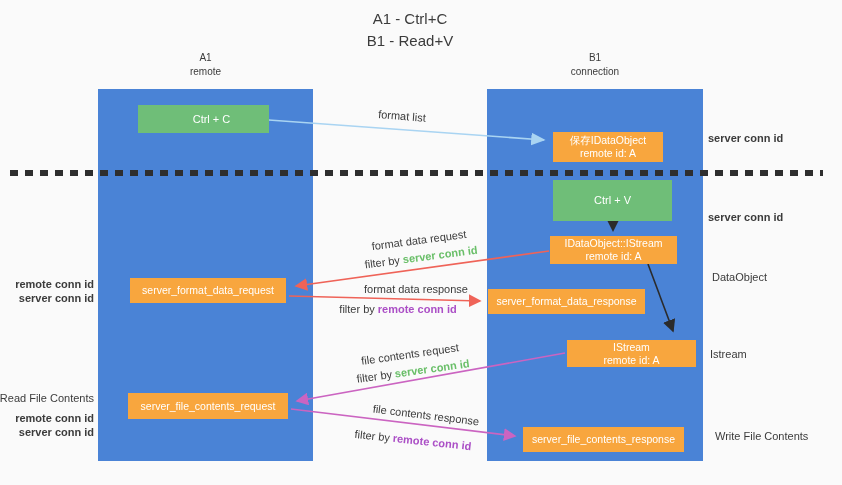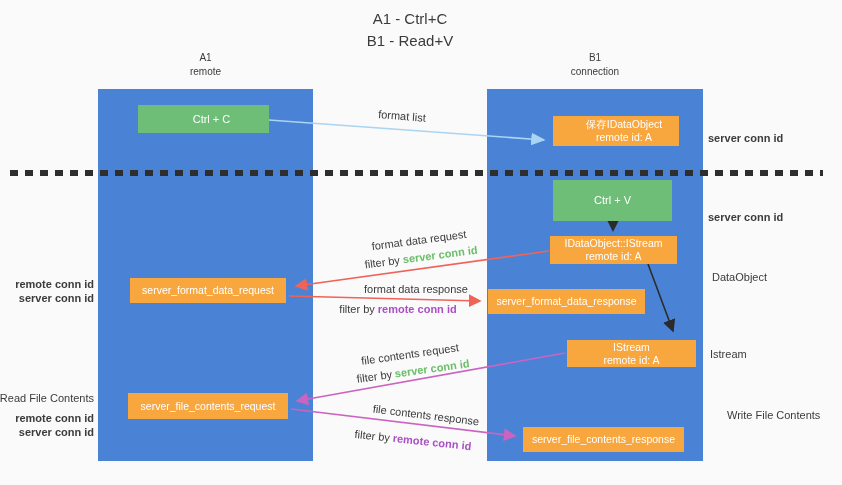--- a/index.html
+++ b/index.html
@@ -81,21 +81,21 @@
     <path class="stroke-red" d="M549,251 L296,286" fill="none" stroke-width="1.6" marker-end="url(#ah-red)"></path>
     <path class="stroke-red" d="M289,296 L480,301" fill="none" stroke-width="1.6" marker-end="url(#ah-red)"></path>
     <path class="stroke-mag" d="M565,353 L297,401" fill="none" stroke-width="1.6" marker-end="url(#ah-mag)"></path>
     <path class="stroke-mag" d="M291,409 L515,436" fill="none" stroke-width="1.6" marker-end="url(#ah-mag)"></path>
   </svg>
 
   <div class="node green" style="left:138px;top:105px;width:115px;height:28px;font-size:11px;padding-left:16px;">
     <div>Ctrl + C</div>
   </div>
 
-  <div class="node orange" style="left:553px;top:116px;width:110px;height:30px;padding-left:16px;">
+  <div class="node orange" style="left:553px;top:132px;width:110px;height:30px;">
     <div>保存IDataObject</div>
     <div>remote id: A</div>
   </div>
 
   <div class="node green" style="left:553px;top:180px;width:119px;height:41px;font-size:11px;">
     <div>Ctrl + V</div>
   </div>
 
   <div class="node orange" style="left:550px;top:236px;width:127px;height:28px;">
     <div>IDataObject::IStream</div>
@@ -142,21 +142,21 @@
 
   <div class="fl" style="left:426px;top:415px;transform:translate(-50%,-50%) rotate(7deg);">file contents response</div>
   <div class="fl" style="left:413px;top:440px;transform:translate(-50%,-50%) rotate(6deg);">
     <span class="pre">filter by</span><span class="purple-b">remote conn id</span>
   </div>
 
   <div class="side green-b" style="left:708px;top:132px;">server conn id</div>
   <div class="side green-b" style="left:708px;top:211px;">server conn id</div>
   <div class="side" style="left:712px;top:245px;margin-top:26px;">DataObject</div>
   <div class="side" style="left:710px;top:348px;">Istream</div>
-  <div class="side" style="left:715px;top:409px;margin-left:12px;">Write File Contents</div>
+  <div class="side" style="left:715px;top:430px;">Write File Contents</div>
 
   <div class="side leftcol purple-b" style="top:278px;">remote conn id</div>
   <div class="side leftcol green-b" style="top:292px;">server conn id</div>
   <div class="side leftcol" style="top:392px;">Read File Contents</div>
   <div class="side leftcol purple-b" style="top:412px;">remote conn id</div>
   <div class="side leftcol green-b" style="top:426px;">server conn id</div>
 
 </div>
 
 </body></html>

